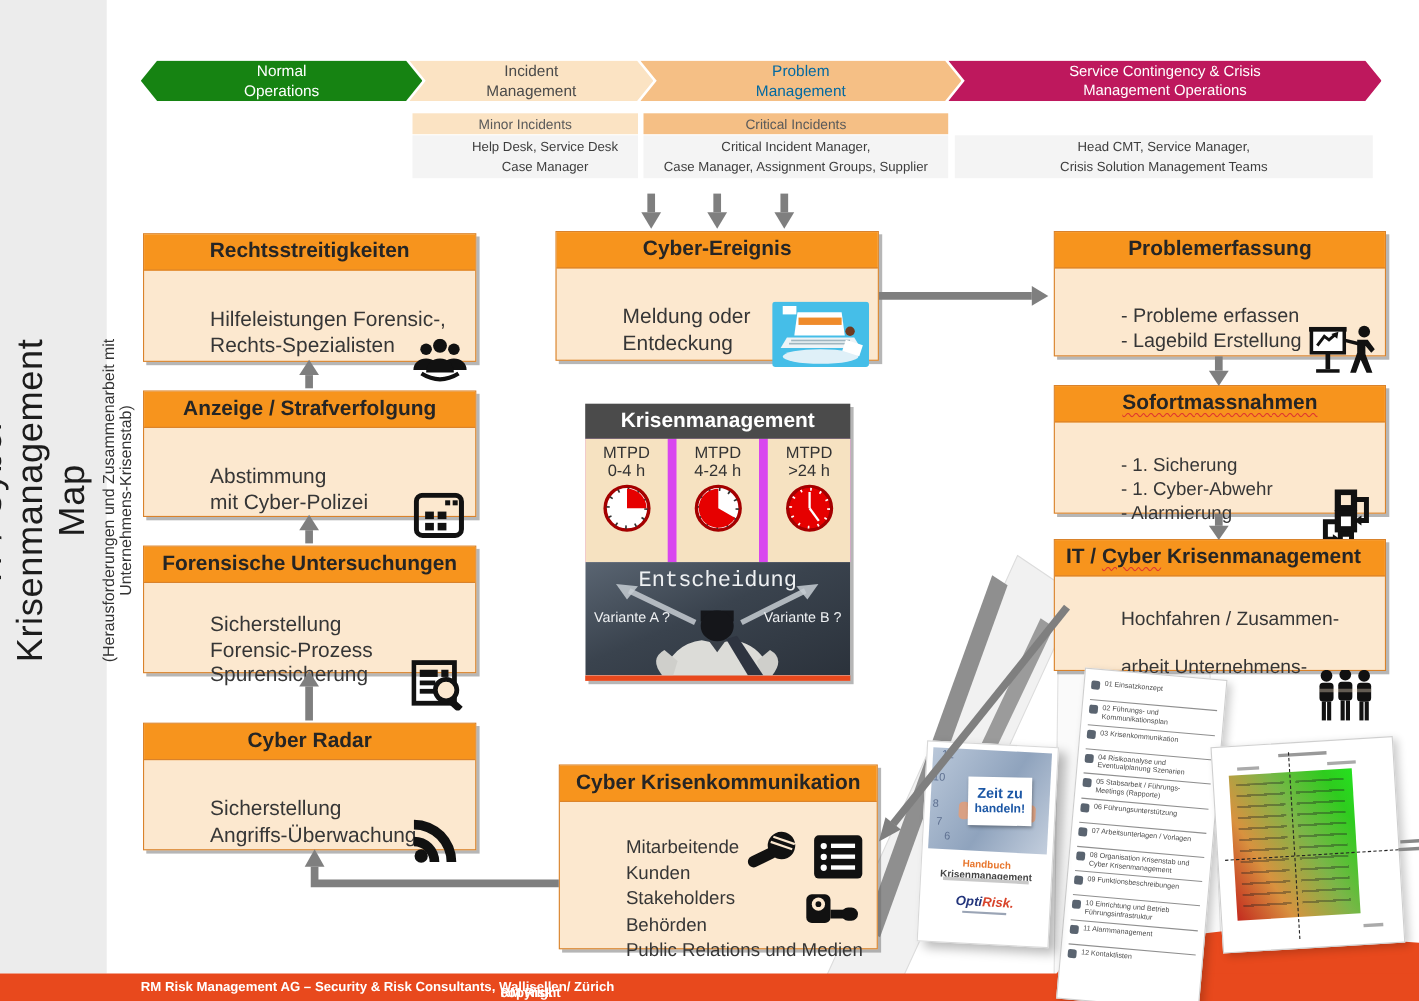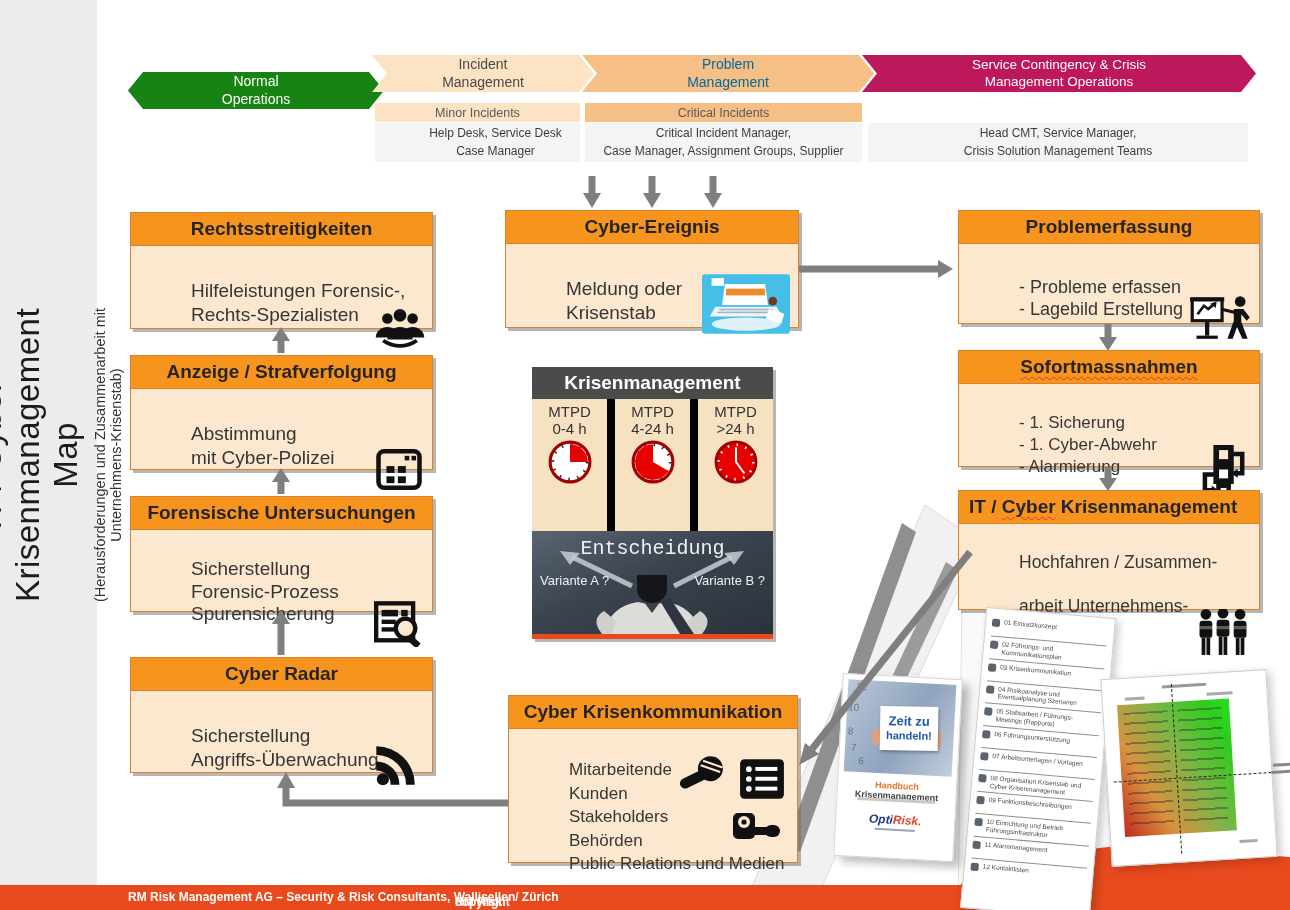--- a/index.html
+++ b/index.html
@@ -32,21 +32,21 @@
   .pbox .hd.left{text-align:left;padding-left:10px;}
   .pbox .bd{position:relative;flex:1;font-size:19px;color:#363636;padding:9px 12px;
             white-space:pre-line;line-height:1.25;margin-left:48px;}
   .icon-br{position:absolute;}
   .wavy{text-decoration:underline;text-decoration-style:wavy;text-decoration-color:#E0392E;
         text-decoration-thickness:1px;text-underline-offset:3px;}
 
   
   .km{position:absolute;left:532px;top:367px;width:241px;z-index:2;box-shadow:3px 3px 0 rgba(110,110,110,.5);}
   .km .kmhd{background:#4B4B4B;color:#fff;font-weight:bold;font-size:19px;text-align:center;padding:5px 0;}
-  .km .mtpd{display:flex;background:#000000;gap:8px;padding:0;height:132px;}
+  .km .mtpd{display:flex;background:#d946ef;gap:8px;padding:0;height:112px;}
   .km .cell{flex:1;background:#F6E2C1;text-align:center;font-size:15px;color:#333;padding-top:4px;}
   .km .cell .rng{margin-bottom:2px;}
   .km .photo{position:relative;height:103px;overflow:hidden;}
   .km .photo .ptxt{position:absolute;color:#eef0f2;font-size:13px;z-index:3;}
   .km .redbar{height:5px;background:#E8491D;}
 
   
   .handbook{position:absolute;left:838px;top:676px;width:118px;height:181px;background:#fff;
             border:1px solid #d8d8d8;z-index:4;transform:rotate(3deg);
             box-shadow:7px 5px 10px rgba(0,0,0,.28);}
@@ -103,21 +103,21 @@
     <polygon points="945,908 968,874 1040,855 1125,845 1290,857 1290,908" fill="#E8491D"></polygon>
   </svg>
 
   <aside class="sidebar">
     <div class="vtitle">
       <div class="vt1" style="white-space: pre-line;">IT / Cyber Krisenmanagement Map</div>
       <div class="vt2" style="white-space: pre-line;">(Herausforderungen und Zusammenarbeit mit Unternehmens-Krisenstab)</div>
     </div>
   </aside>
 
-  <div class="chev start" style="left:128px;width:256px;background:#168312;color:#fff;margin-top:17px;">
+  <div class="chev start" style="left:128px;width:256px;background:#168312;color:#fff;">
     <span style="white-space: pre-line;">Normal
 Operations</span>
   </div>
   <div class="chev" style="left:372px;width:222px;background:#FBE3C3;color:#4a4a4a;">
     <span style="white-space: pre-line;">Incident
 Management</span>
   </div>
   <div class="chev" style="left:582px;width:292px;background:#F5BF85;color:#0369a1;">
     <span style="white-space: pre-line;">Problem
 Management</span>
@@ -217,21 +217,21 @@
           <path d="M3 2a35 35 0 0 1 35 35h-8a27 27 0 0 0-27-27z"></path>
         </svg>
       </span>
     </div>
   </div>
 
   <div class="pbox" style="left:505px;top:210px;width:292px;height:116px;">
     <div class="hd" style="white-space: pre-line;">Cyber-Ereignis</div>
     <div class="bd">
       <span style="white-space: pre-line;">Meldung oder
-Krisenstab</span>
+Entdeckung</span>
       <span class="icon-br" style="right:8px;top:6px;">
         <svg viewBox="0 0 92 62" width="88" height="60">
           <rect width="92" height="62" rx="3" fill="#45BEE8"></rect>
           <ellipse cx="46" cy="52" rx="36" ry="7" fill="#dff0f8"></ellipse>
           <rect x="10" y="4" width="13" height="8" fill="#fff"></rect>
           <polygon points="24,10 66,10 69,32 21,32" fill="#fff"></polygon>
           <rect x="25" y="15" width="41" height="7" fill="#ef8b2b"></rect>
           <polygon points="14,34 78,34 84,44 8,44" fill="#eef4f7"></polygon>
           <rect x="18" y="36" width="56" height="1.6" fill="#9fb6c0"></rect>
           <rect x="16" y="39" width="60" height="1.6" fill="#9fb6c0"></rect>

